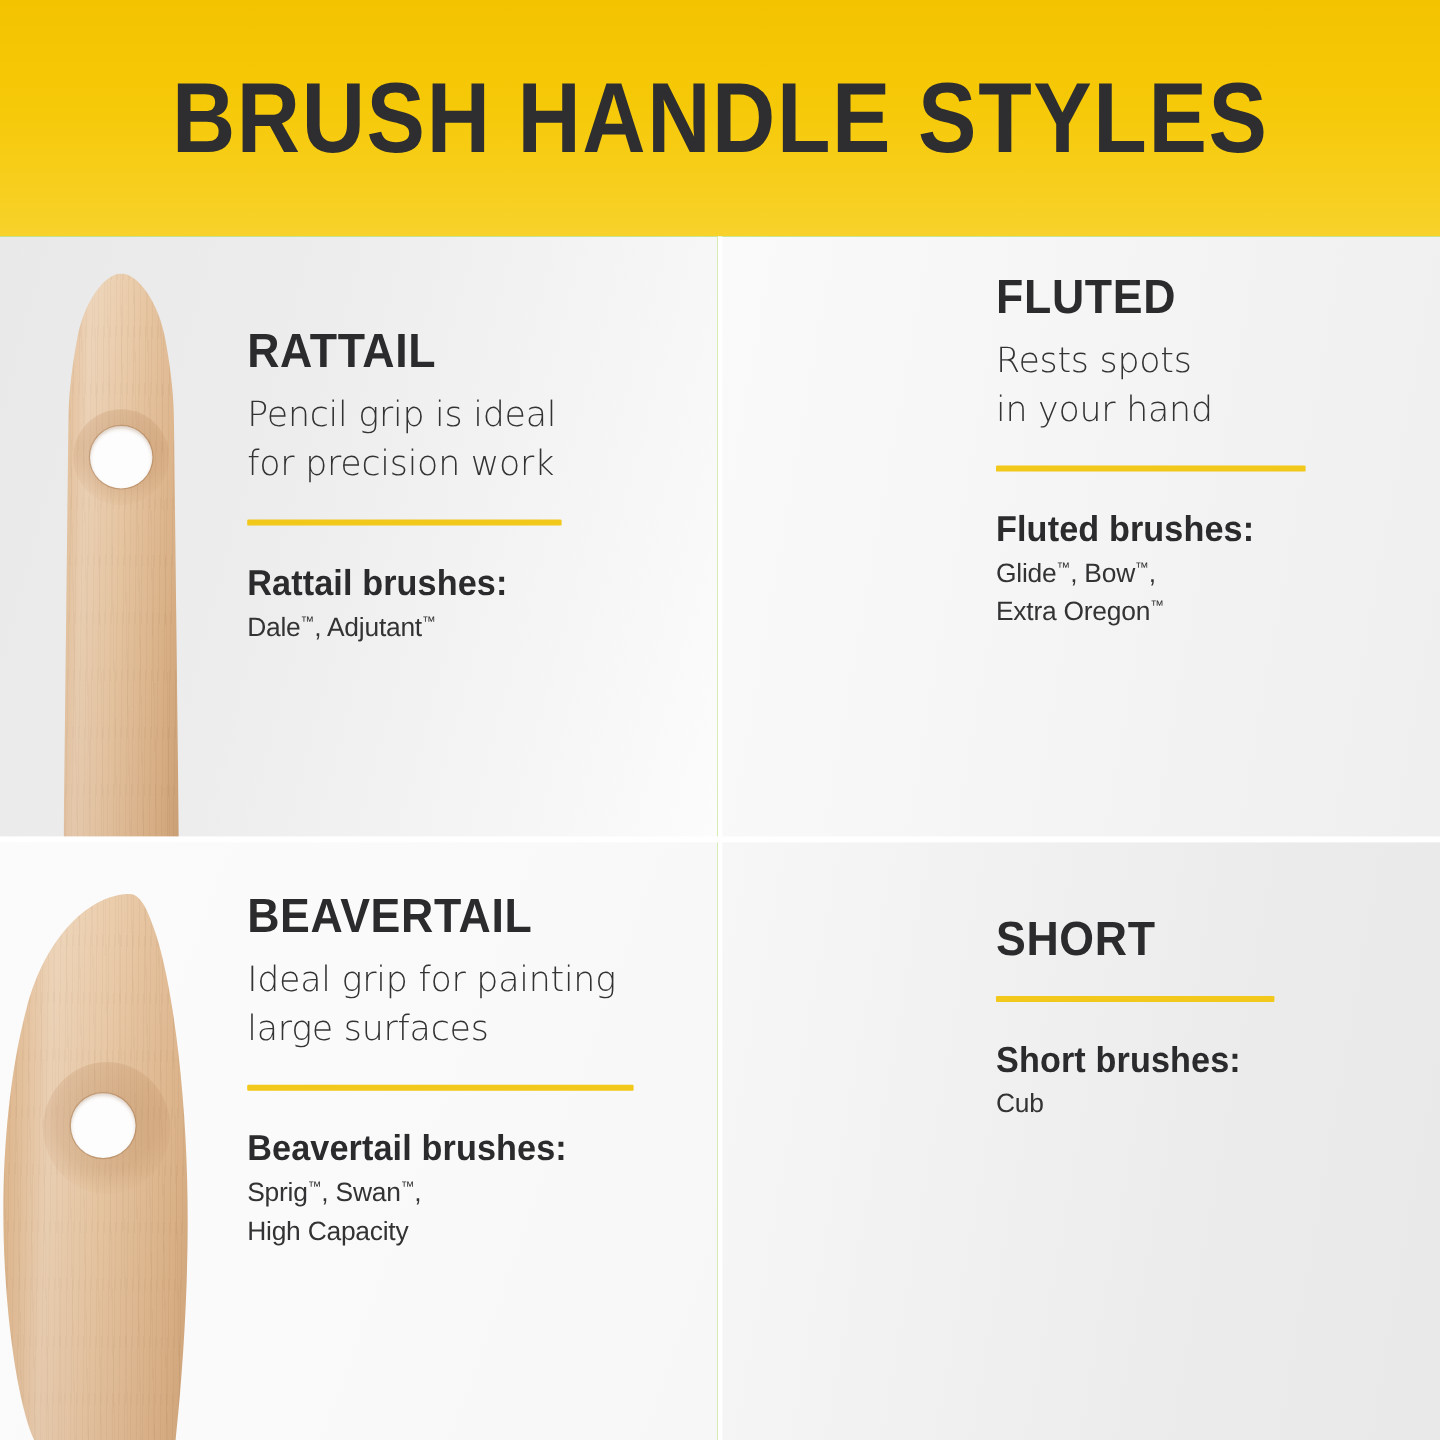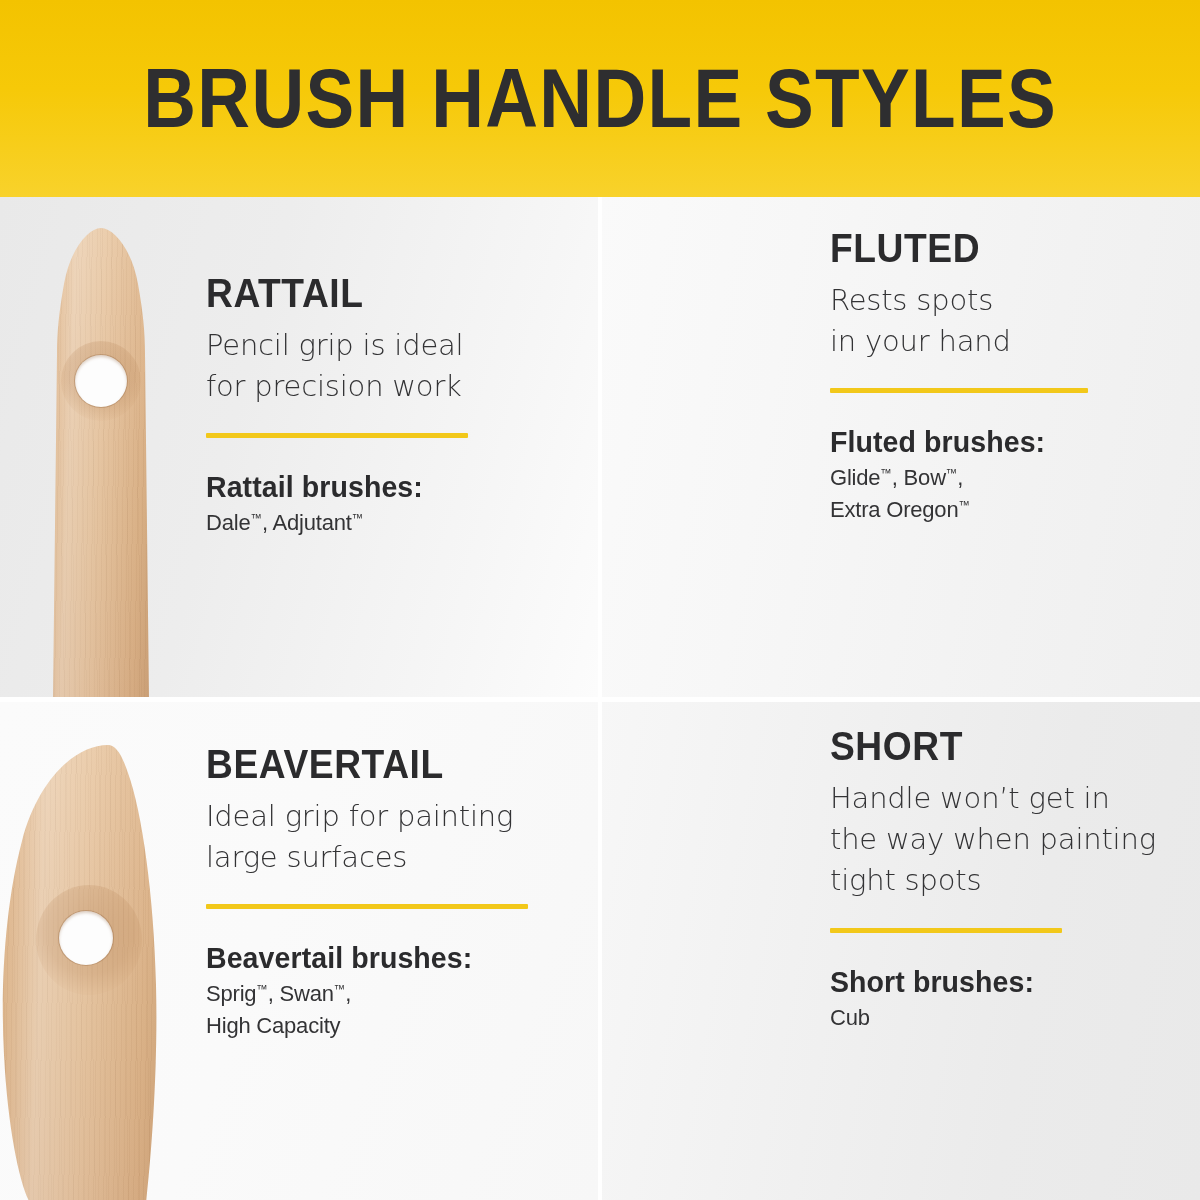--- a/index.html
+++ b/index.html
@@ -83,21 +83,21 @@
   }
 
   
   .content {
     position:relative;
     z-index:4;
   }
   .p1 .content { margin-left:206px; margin-top:75px; }
   .p2 .content { margin-left:232px; margin-top:30px; }
   .p3 .content { margin-left:206px; margin-top:44px; }
-  .p4 .content { margin-left:232px; margin-top:26px; }
+  .p4 .content { margin-left:232px; margin-top:63px; }
 
   .style-name {
     font-family:"Liberation Sans Narrow","Liberation Sans", sans-serif;
     font-weight:bold;
     font-size:40px;
     letter-spacing:0.6px;
     color:#2B2B2D;
     line-height:1.05;
     transform:scaleX(0.93);
     transform-origin:left center;
@@ -284,23 +284,20 @@
         <div class="brush-label">Beavertail brushes:</div>
         <div class="brush-list">Sprig<span class="tm">™</span>, Swan<span class="tm">™</span>,<br>High Capacity</div>
       </div>
     </div>
 
     <div class="panel p4">
       <div class="panel-inner"></div>
 
       <div class="content">
         <div class="style-name">SHORT</div>
-        <div class="style-desc">Handle won’t get in
-the way when painting
-tight spots</div>
         <div class="rule"></div>
         <div class="brush-label">Short brushes:</div>
         <div class="brush-list">Cub</div>
       </div>
     </div>
 
   </div>
 
   <div class="seam-v"></div>
   <div class="seam-h"></div>

